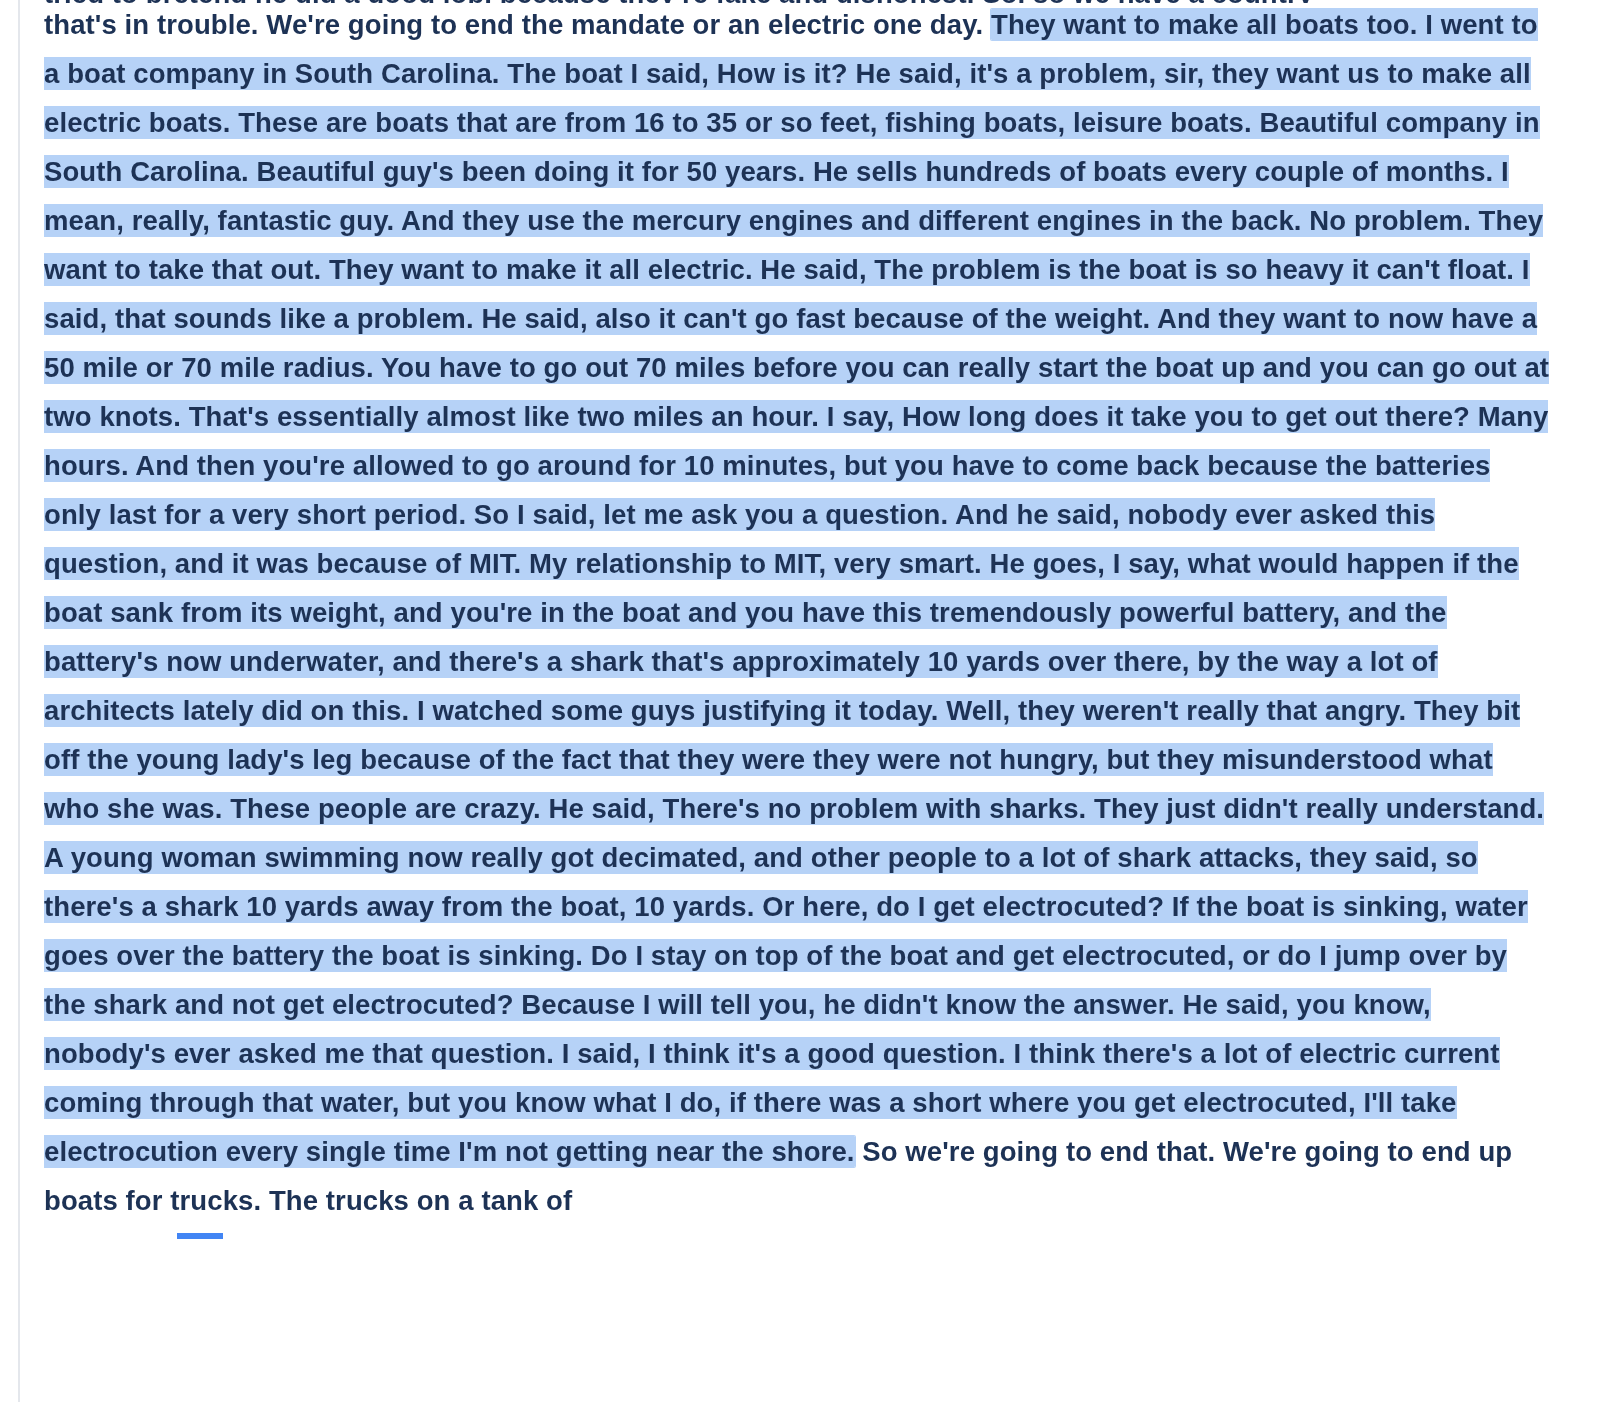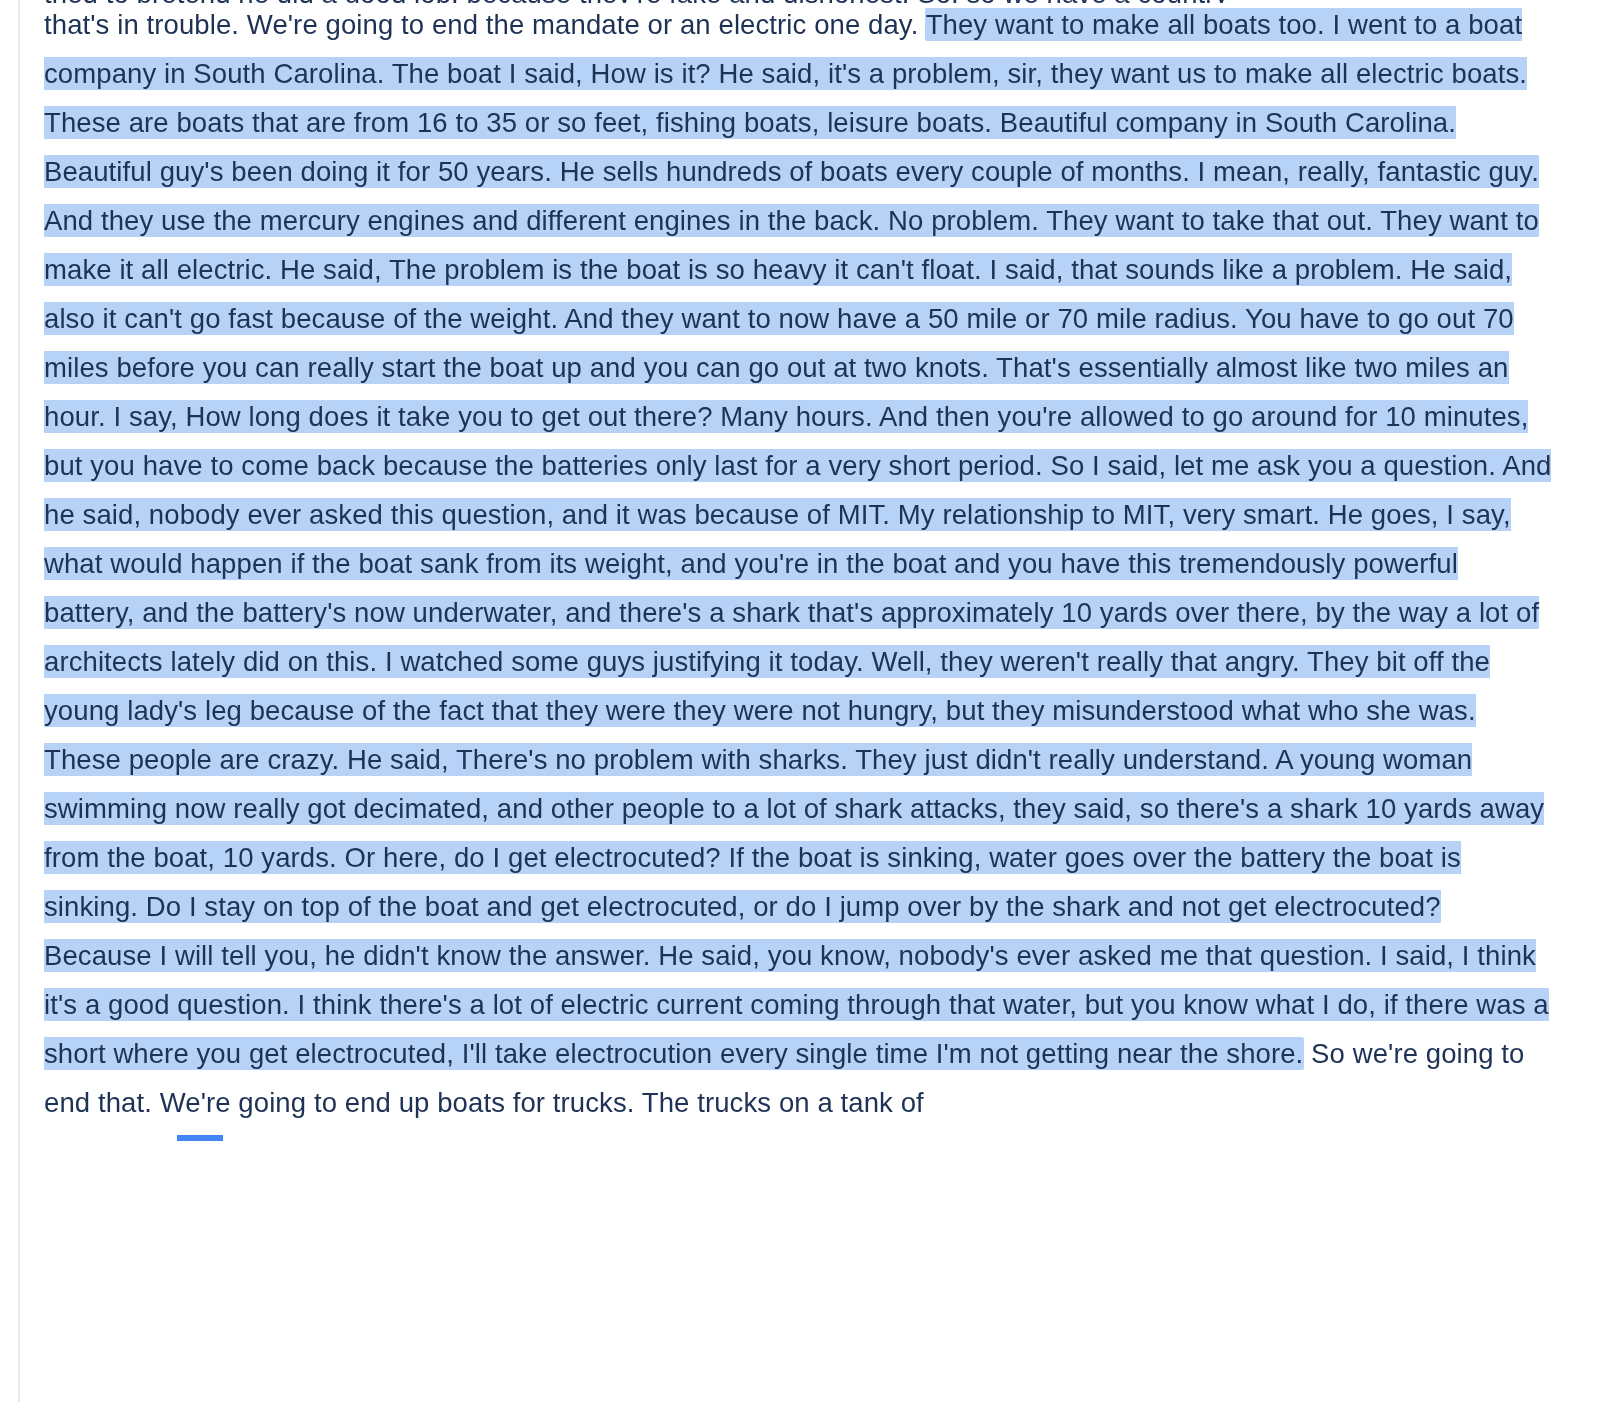--- a/index.html
+++ b/index.html
@@ -12,20 +12,21 @@
     height: 1402px;
     overflow: hidden;
     font-family: "Liberation Sans", sans-serif;
   }
   .page {
     position: relative;
     width: 1600px;
     height: 1402px;
     background: #ffffff;
     box-sizing: border-box;
+    font-weight: bold;
   }
   
   .left-rule {
     position: absolute;
     left: 18px;
     top: 0;
     width: 2px;
     height: 1402px;
     background: #e4e7ec;
   }

